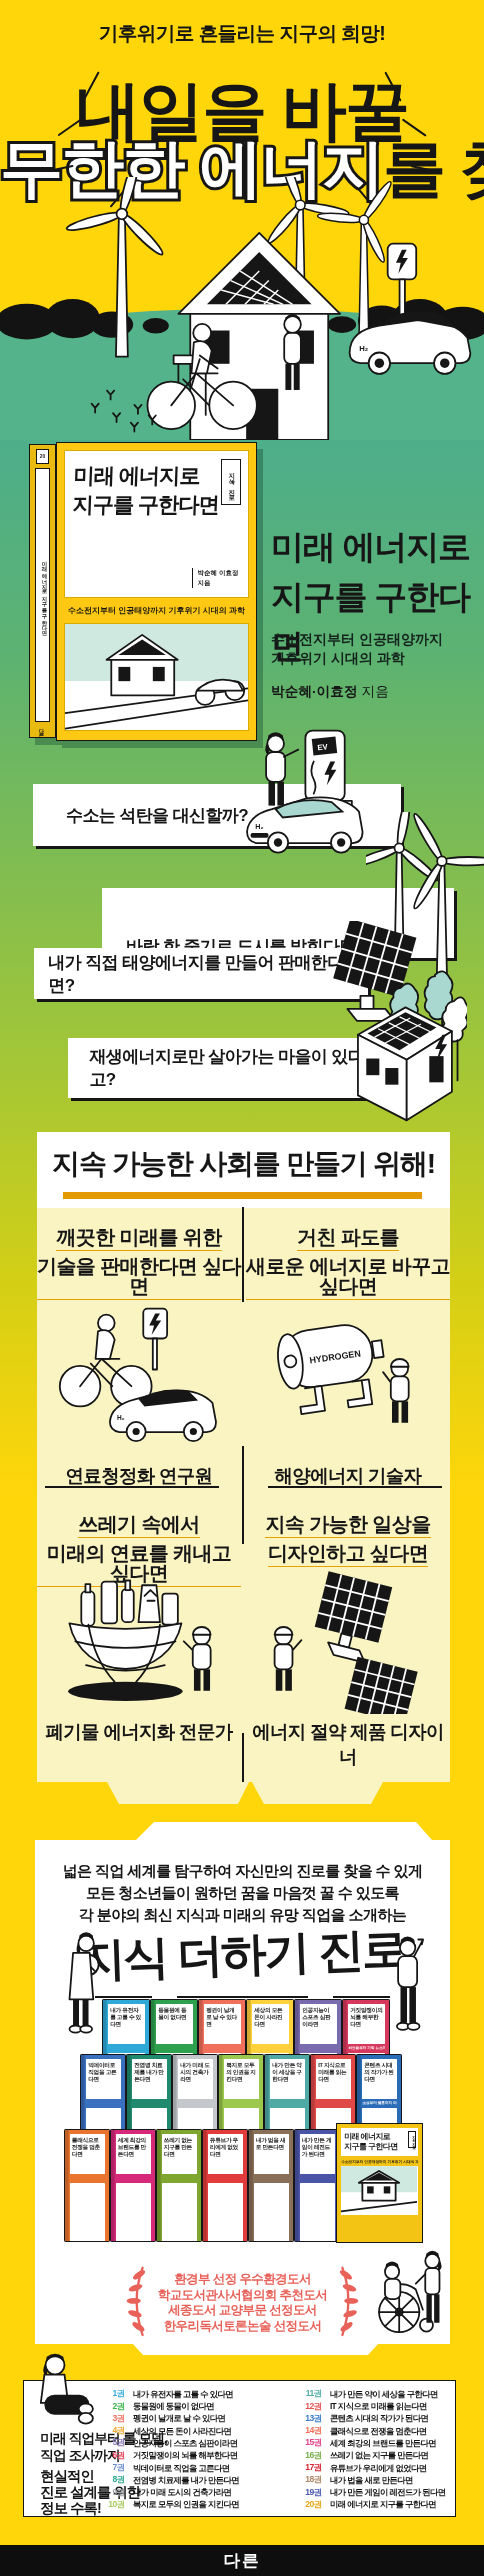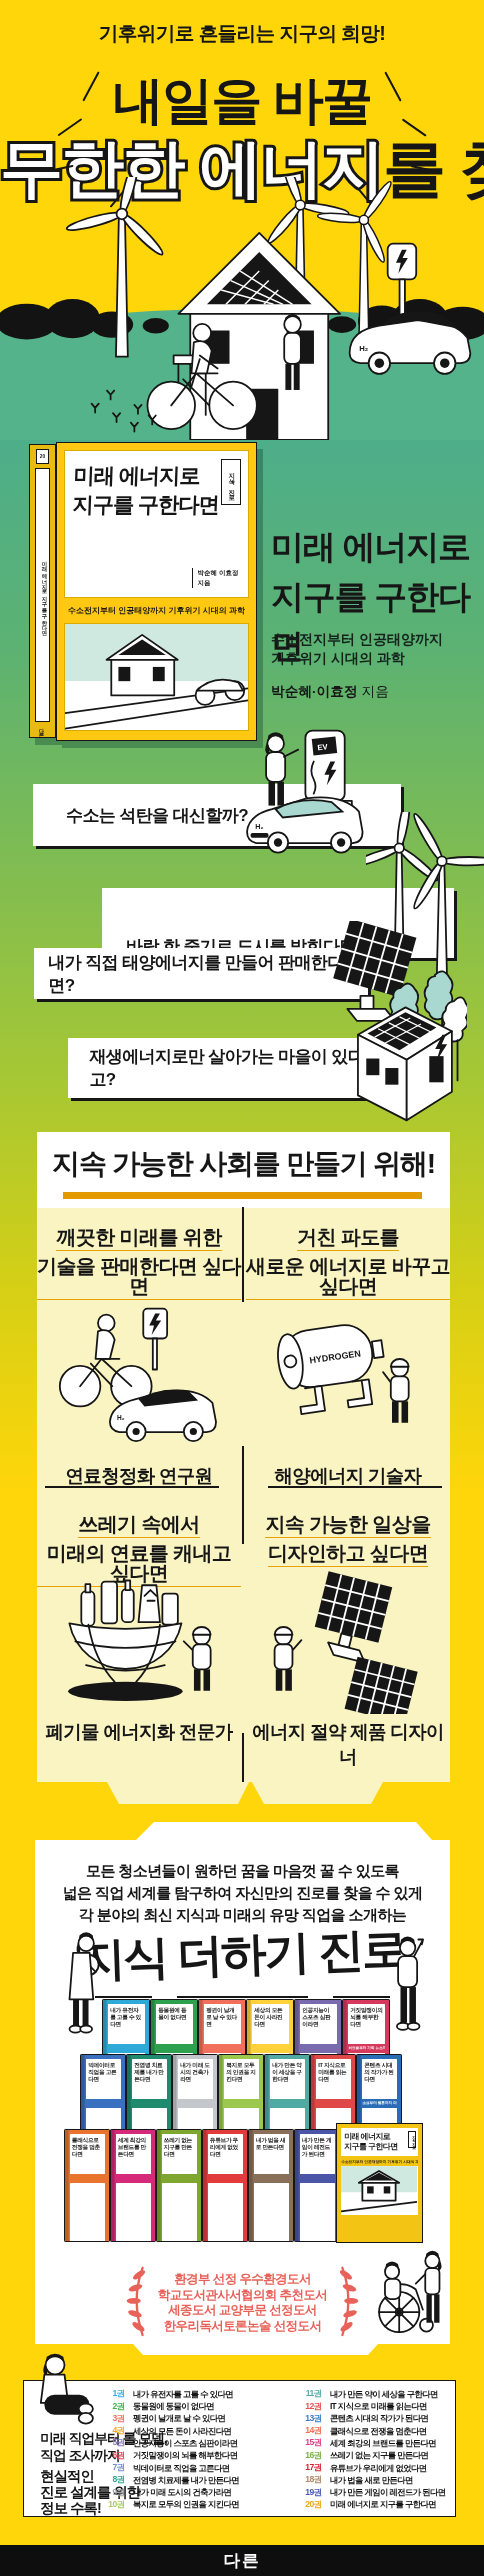--- a/index.html
+++ b/index.html
@@ -6,21 +6,21 @@
   .page{position:relative;width:484px;height:2576px;margin:0 auto;overflow:hidden;
         font-family:"Liberation Sans","DejaVu Sans",sans-serif;color:#161616;}
   .abs{position:absolute;}
   
   .bg-header{left:0;top:0;width:484px;height:440px;background:#FFD60A;}
   .bg-gradient{left:0;top:440px;width:484px;height:2105px;
     background:linear-gradient(180deg,#4EAE8A 0%,#5CB272 10%,#7FBC52 20%,#A5C735 30%,#D4CF16 40%,#FFD60A 50%,#FFD60A 100%);}
   .bg-footer{left:0;top:2545px;width:484px;height:31px;background:#0E0E0E;display:flex;align-items:center;justify-content:center;}
   
   .tagline{left:0;top:20px;width:484px;text-align:center;font-size:19.6px;font-weight:800;letter-spacing:-0.6px;}
-  .headline1{left:0;top:67px;width:484px;text-align:center;font-size:51px;font-weight:900;letter-spacing:-1.8px;}
+  .headline1{left:0;top:67px;width:484px;text-align:center;font-size:65px;font-weight:900;letter-spacing:-1.8px;}
   .headline2{left:0;top:126px;width:484px;text-align:center;font-size:63px;font-weight:900;letter-spacing:-1.8px;white-space:nowrap;}
   .ow{position:relative;display:inline-block;}
   .ol-b{position:absolute;left:0;top:0;-webkit-text-stroke:6px #161616;color:#161616;}
   .ol-f{position:relative;color:#fff;}
   .ray{position:absolute;width:2.4px;background:#161616;border-radius:1.8px;}
   
   svg .wh{fill:#fff;stroke:#161616;stroke-width:3;stroke-linejoin:round;}
   svg .ln{fill:none;stroke:#161616;stroke-width:3;stroke-linecap:round;stroke-linejoin:round;}
   svg .bk{fill:#161616;}
   svg .tl{fill:#A8D8CF;stroke:#161616;stroke-width:3;}
@@ -509,22 +509,22 @@
     </g>
   </svg>
 
   <div class="abs quad-job" style="left:37px;top:1463px;">연료청정화 연구원</div>
   <div class="abs quad-job" style="left:246px;top:1463px;">해양에너지 기술자</div>
   <div class="abs quad-job" style="left:37px;top:1719px;">폐기물 에너지화 전문가</div>
   <div class="abs quad-job" style="left:246px;top:1719px;">에너지 절약 제품 디자이너</div>
 
   <div class="abs series-card">
     <div class="series-intro">
+      <div>넓은 직업 세계를 탐구하여 자신만의 진로를 찾을 수 있게</div>
       <div>모든 청소년들이 원하던 꿈을 마음껏 꿀 수 있도록</div>
-      <div>넓은 직업 세계를 탐구하여 자신만의 진로를 찾을 수 있게</div>
       <div>각 분야의 최신 지식과 미래의 유망 직업을 소개하는</div>
     </div>
     <div class="series-name">지식 더하기 진로</div>
     <div class="series-dashes">
       <i style="width:57px;"></i>
         <i style="width:131px;"></i>
         <i style="width:57px;"></i>
     </div>
 
     <svg style="position:absolute;left:20px;top:106px;" width="48" height="107" viewBox="0 0 80 180">

